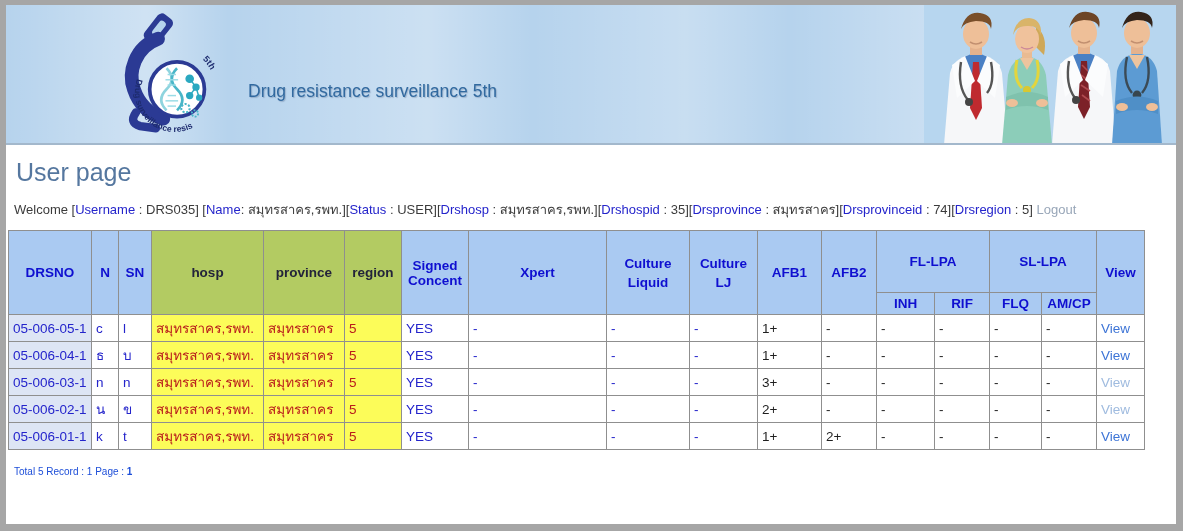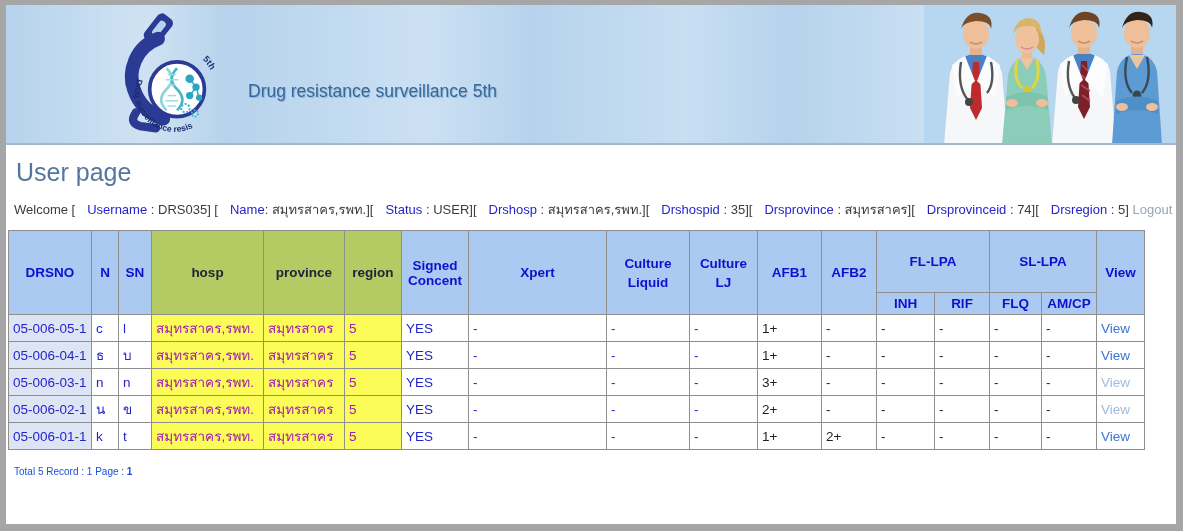--- a/index.html
+++ b/index.html
@@ -41,21 +41,21 @@
     text-shadow:1px 1px 1px rgba(40,60,100,.25);
   }
   .doctors { position:absolute; right:0; top:0; width:252px; height:140px; }
 
   
   .page-title {
     margin:13px 0 12px 10px; font-size:25px; font-weight:normal;
     color:#55779f;
   }
   .welcome-line { margin:12px 0 0 8px; font-size:13px; color:#3b3b3b; white-space:nowrap; }
-  .welcome-line .wlabel { color:var(--link-blue, #1717cf);margin-left:12px; }
+  .welcome-line .wlabel { color:var(--link-blue, #1717cf); }
   .welcome-line .logout { color:#98a6b8; text-decoration:none; }
 
   
   table.results {
     border-collapse:collapse; table-layout:fixed;
     width:1136px; margin:10px 0 0 2px;
     font-size:13.5px;
     border:1px solid #6a6a6a;
   }
   table.results th, table.results td { border:1px solid #8f8f8f; overflow:hidden; }
@@ -65,21 +65,21 @@
     font-weight:bold; text-align:center; vertical-align:middle;
   }
   thead tr.h1 th { height:62px; }
   thead tr.h2 th { height:22px; }
   thead th.green { background:var(--green-header-bg, #b3cb62); color:#23233a; }
   thead th .l2-wide { margin-top:0; }
   thead th .l2 { margin-top:4px; }
   tbody td { height:27px; padding:1px 4px; text-align:left; vertical-align:middle; background:#fff; }
   td.c-drsno { background:var(--drsno-cell-bg, #dde5f5); color:var(--link-blue, #2d2dcb); }
   td.c-n, td.c-sn { color:var(--link-blue, #2d2dcb); }
-  td.c-hosp, td.c-prov, td.c-reg { background:var(--yellow-cell-bg, #fcfc59); color:#a21caf; }
+  td.c-hosp, td.c-prov, td.c-reg { background:var(--yellow-cell-bg, #fcfc59); color:#b91c1c; }
   td.c-signed, td.c-x { color:var(--link-blue, #2d2dcb); }
   td.c-dark { color:#1f1f1f; }
   td.c-view a { color:var(--view-link, #3d74d6); text-decoration:none; }
   td.c-view a.visited { color:var(--view-link-visited, #9fbbdf); }
 
   .total-line { margin:16px 0 0 8px; font-size:10px; color:#1d4ed8; }
 </style>
 </head>
 <body>
 

